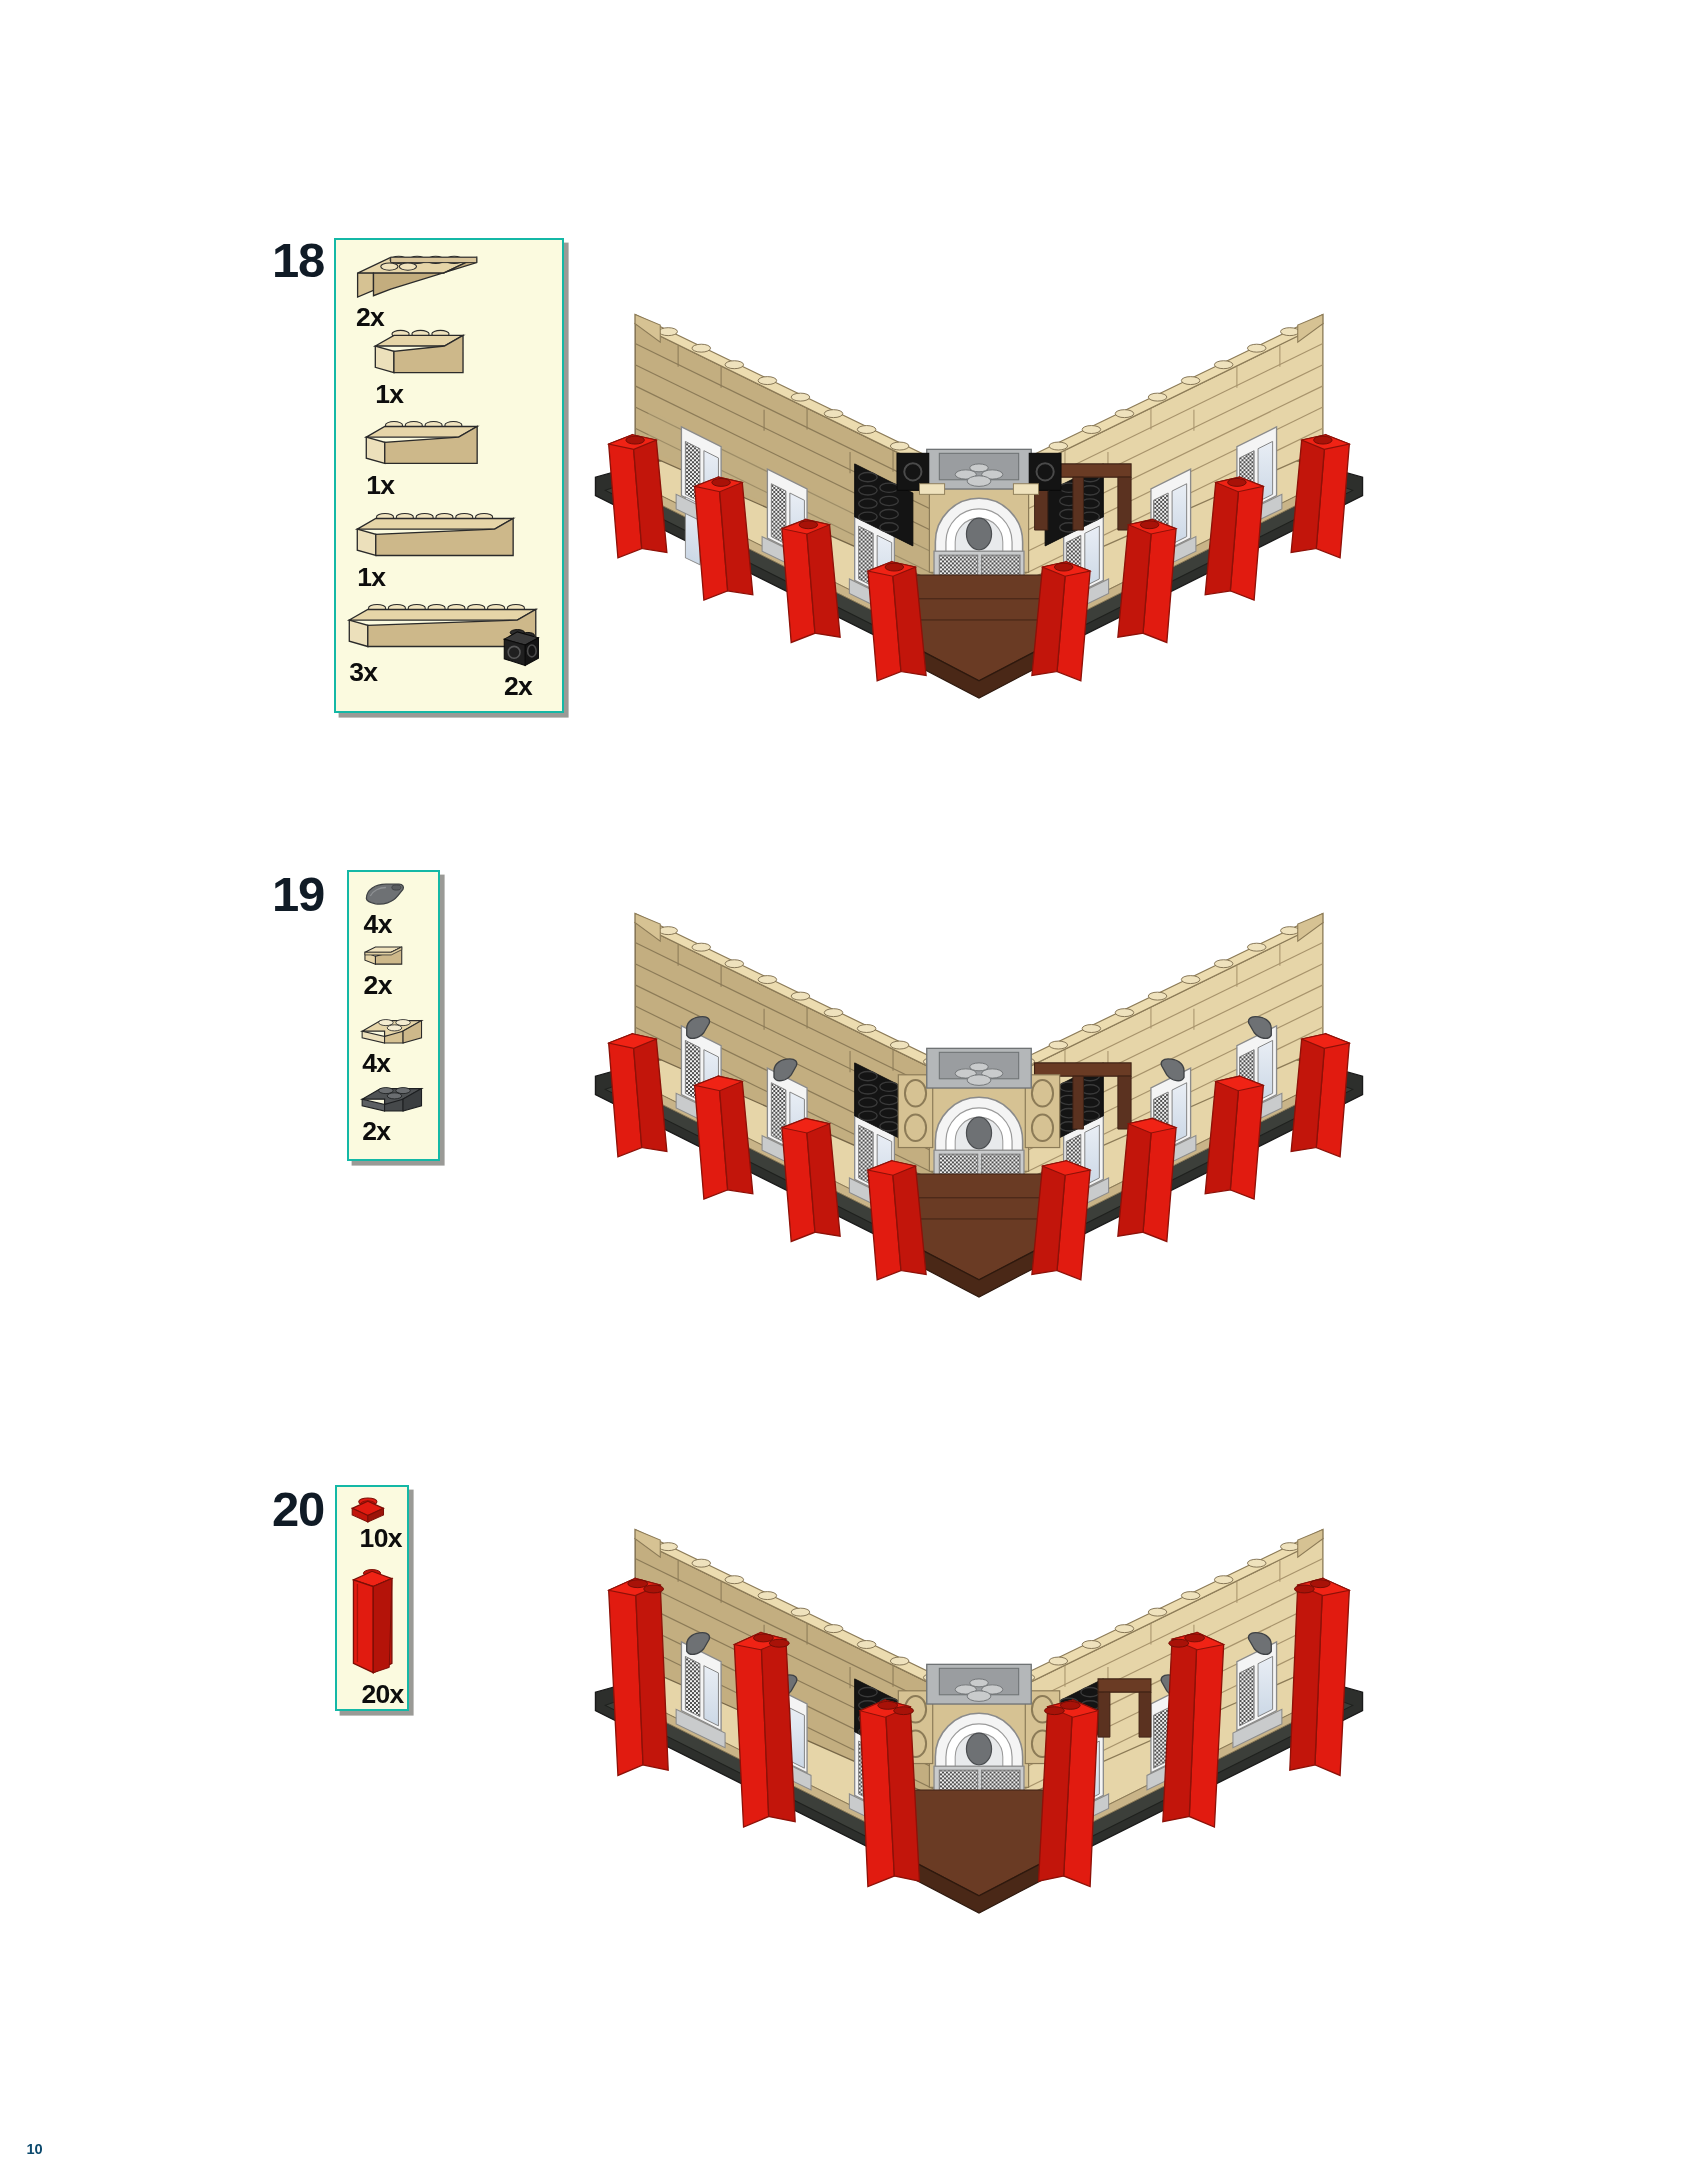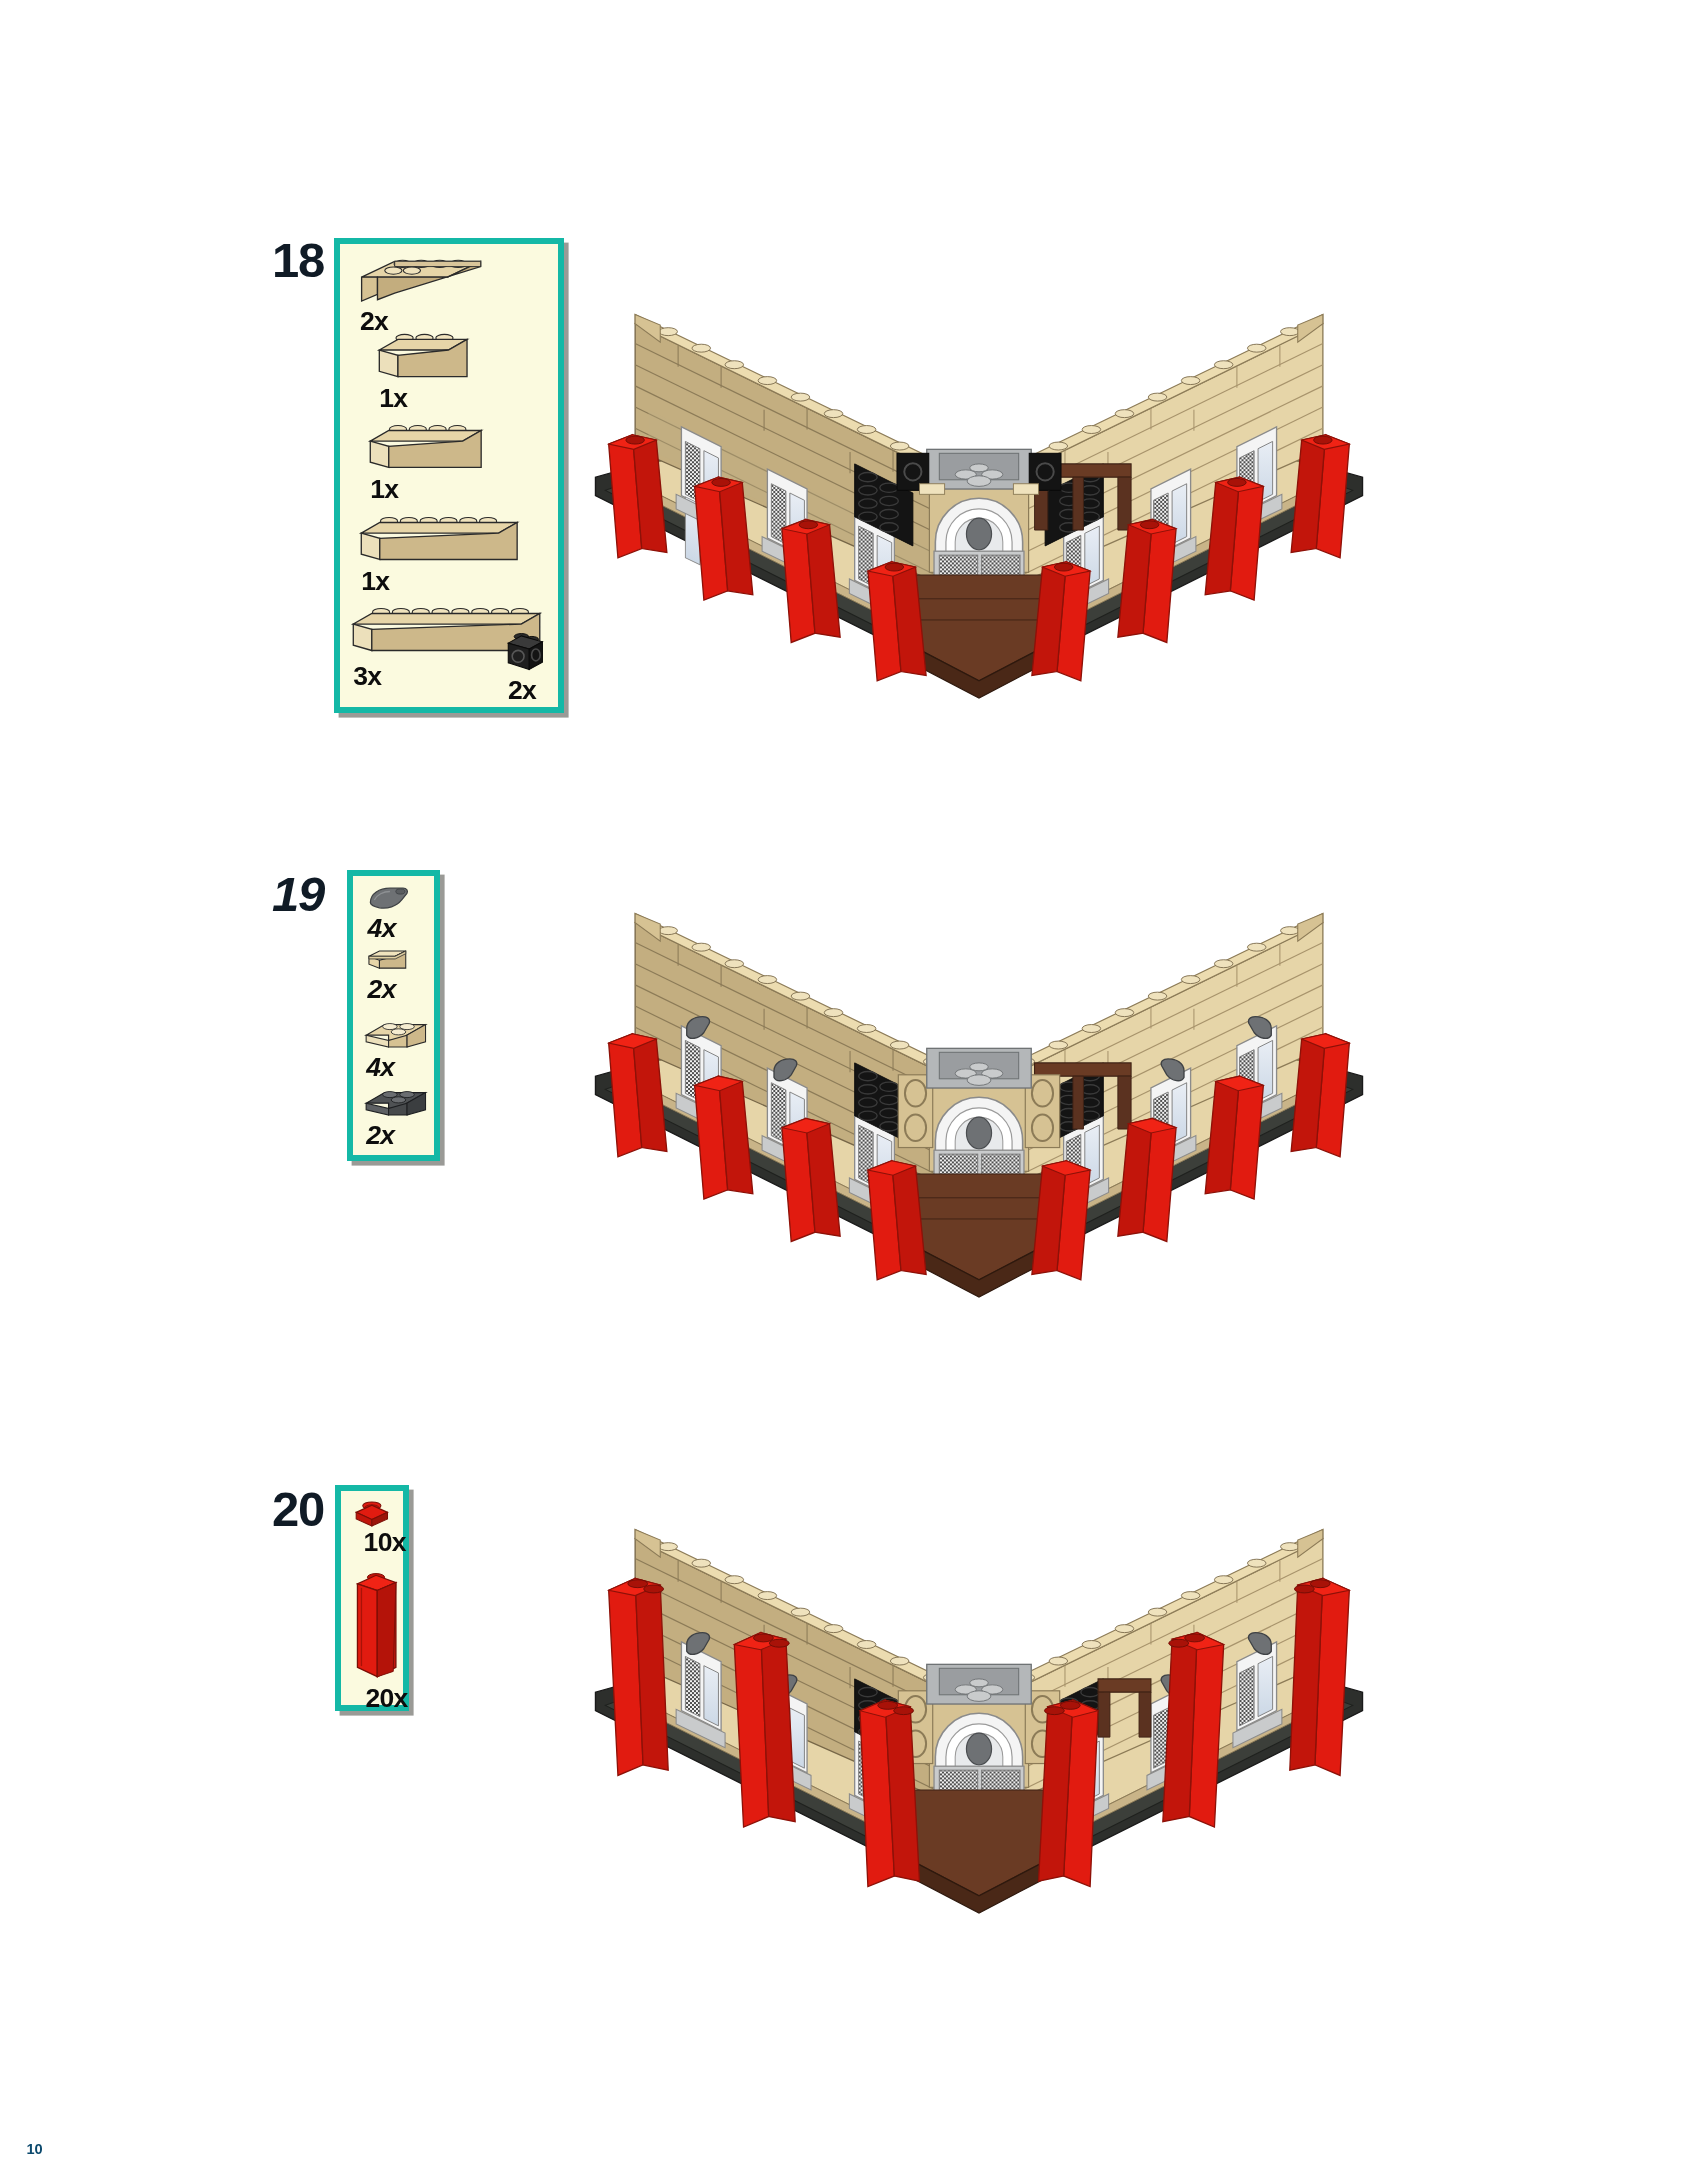--- a/index.html
+++ b/index.html
@@ -34,21 +34,21 @@
     color: #101b26;
     letter-spacing: -1.3px;
     line-height: 1;
     text-align: right;
   }
 
   
   .callout {
     position: absolute;
     background: #fbfadf;
-    border: 6px solid #14b8a6;
+    border: 2px solid #14b8a6;
     box-shadow: 4.6px 4.6px 0 0 rgba(120,120,115,0.75);
     box-sizing: border-box;
   }
   .callout-inner {
     position: relative;
     width: 100%;
     height: 100%;
   }
   .part-row {
     position: absolute;
@@ -434,21 +434,21 @@
 
           <polygon points="788,514 752,500 738,666 774,680" fill="#e11b10" stroke="#8d1108" stroke-width="2"></polygon>
           <polygon points="752,500 716,508 700,672 738,666" fill="#c2150b" stroke="#8d1108" stroke-width="2"></polygon>
           <polygon points="788,514 752,500 716,508 750,522" fill="#f02315" stroke="#8d1108" stroke-width="1.6"></polygon>
           <ellipse cx="748" cy="508" rx="14" ry="6" fill="#a81208" stroke="#6e0d05" stroke-width="1.4"></ellipse>
         </g>
       </svg>
     </div>
   </div>
 
-  <div class="step" style="left:0;top:0;width:1687px;height:1323px;font-style:italic;">
+  <div class="step" style="left:0;top:0;width:1687px;height:1323px;">
 
     <div class="step-number" style="left:235px;top:870px;width:89px;">19</div>
 
     <div class="callout" style="left:347px;top:870px;width:93px;height:291px;">
       <div class="callout-inner">
 
         <div class="part-row" style="left:12px;top:6.6px;">
           <div class="part-art">
             <svg class="brick-svg" width="46" height="30" viewBox="0 0 70 46">
               <path d="M8,30 C8,16 22,8 38,8 L58,8 C64,8 66,12 64,16 L56,26 C48,36 34,40 22,38 C12,36 8,34 8,30 Z" fill="#6e7174" stroke="#3f4245" stroke-width="2"></path>

